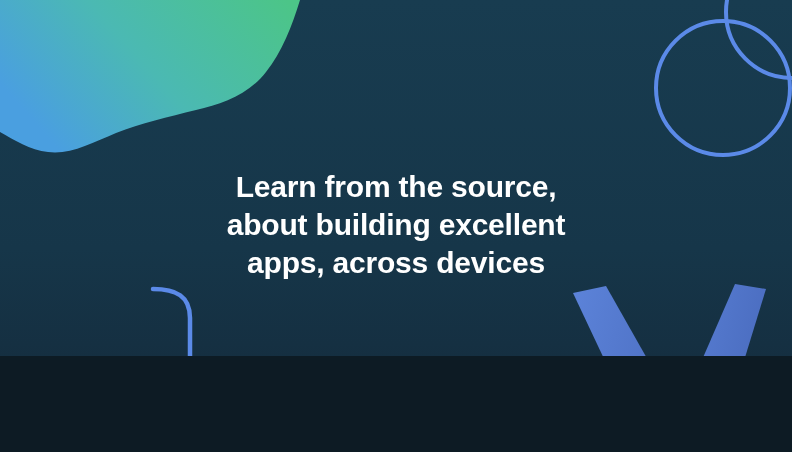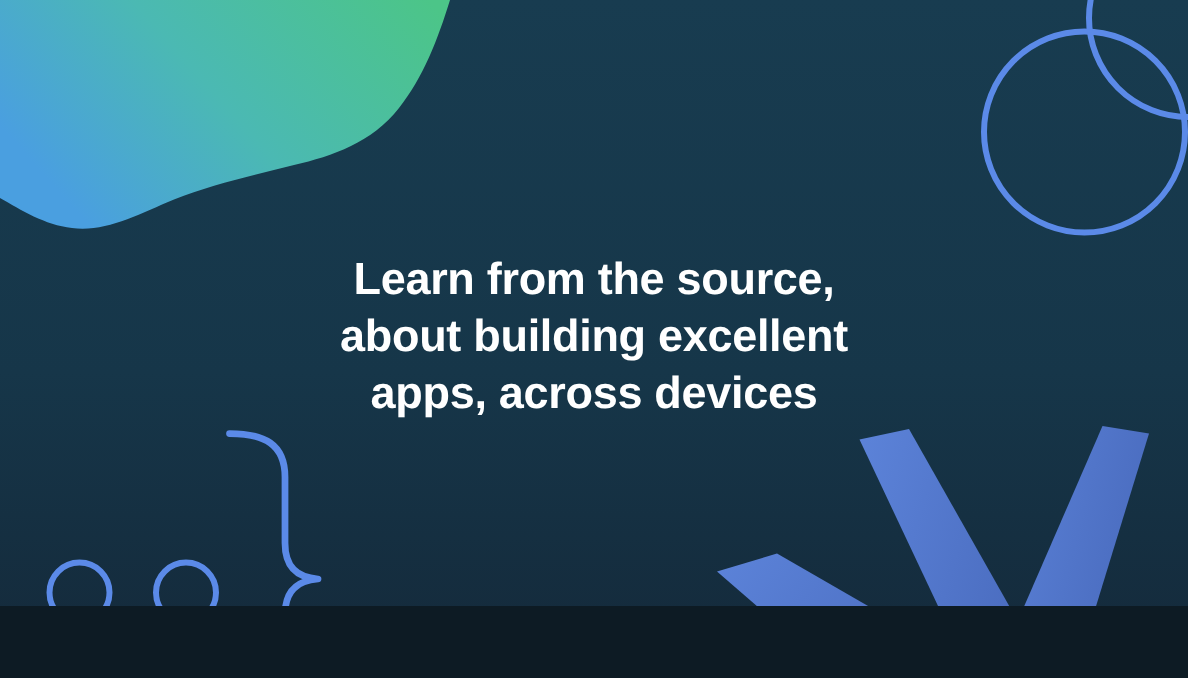--- a/index.html
+++ b/index.html
@@ -7,21 +7,21 @@
     margin: 0;
     padding: 0;
     background: #0d1b24;
   }
   body {
     font-family: "Liberation Sans", sans-serif;
   }
   #slide {
     position: relative;
     width: 792px;
-    height: 404px;
+    height: 356px;
     overflow: hidden;
     background: #173a4e;
   }
   #bg-svg {
     position: absolute;
     left: 0;
     top: 0;
     width: 792px;
     height: 452px;
     display: block;

